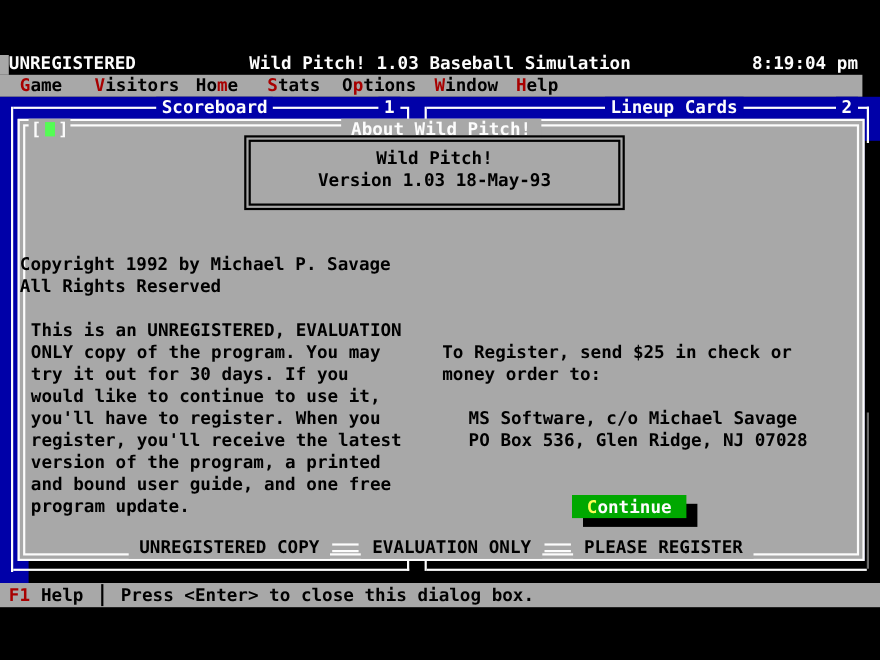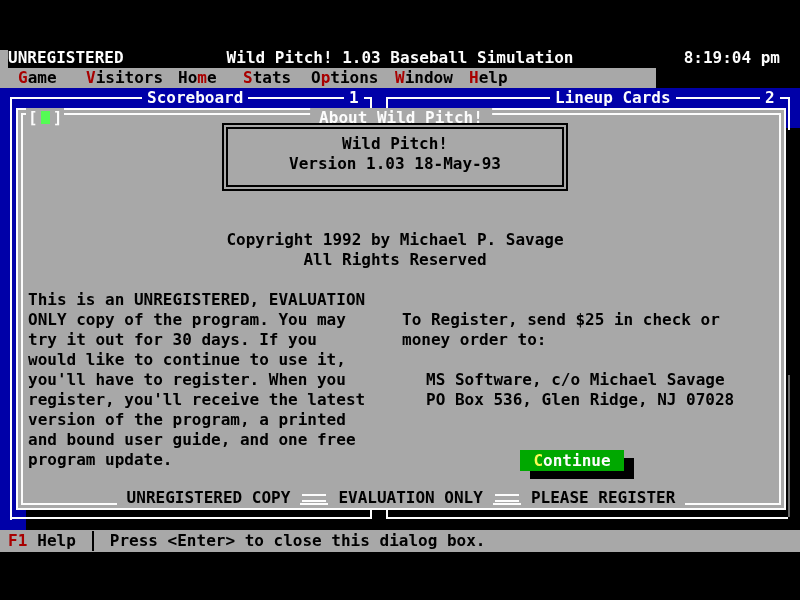--- a/index.html
+++ b/index.html
@@ -10,21 +10,21 @@
   }
   .abs{position:absolute;}
   
   #titlebar{left:0;top:48px;width:800px;height:20px;background:#000;color:#fcfcfc;line-height:20px;}
   #titlebar .tb-left{position:absolute;left:8px;}
   #titlebar .tb-center{position:absolute;left:50%;transform:translateX(-50%);white-space:nowrap;}
   #titlebar .tb-right{position:absolute;right:20px;}
   
   #edge-artifact{left:0;top:50px;width:8px;height:18px;background:#a8a8a8;}
   
-  #menubar{left:0;top:68px;width:656px;height:20px;background:#a8a8a8;line-height:20px;}
+  #menubar{left:0;top:68px;width:784px;height:20px;background:#a8a8a8;line-height:20px;}
   .mi{position:absolute;top:0;cursor:default;white-space:pre;}
   .hot{color:#a80000;}
   
   #desktop{left:0;top:88px;width:800px;height:442px;background:#0000a8;}
   .wline{position:absolute;background:#fcfcfc;z-index:3;}
   .wline-dim{position:absolute;background:#6a6a6a;z-index:3;}
   .shadow{position:absolute;background:#000;z-index:2;}
   .wtitle{position:absolute;top:88px;height:20px;line-height:20px;background:#0000a8;color:#fcfcfc;
           padding:0 5px;z-index:3;white-space:nowrap;}
   
@@ -34,21 +34,21 @@
   #dlg-close{left:8px;top:-2px;height:20px;line-height:20px;background:#a8a8a8;color:#fcfcfc;
              padding:0 2px;z-index:5;cursor:pointer;}
   #dlg-close .blk{display:inline-block;width:9px;height:13px;background:#54fc54;margin:0 3px;vertical-align:-1px;}
   #dlg-title{left:50%;transform:translateX(-50%);top:-2px;height:20px;line-height:20px;
              background:#a8a8a8;color:#fcfcfc;padding:0 9px;z-index:5;white-space:nowrap;}
   #aboutbox{left:204px;top:13px;width:346px;height:68px;border:2px solid #000;box-sizing:border-box;
             text-align:center;z-index:5;}
   #aboutbox::before{content:"";position:absolute;inset:2px;border:2px solid #000;pointer-events:none;}
   #aboutbox .bx{line-height:20px;}
   #aboutbox .bx:first-child{margin-top:9px;}
-  #copyright{left:0;right:12px;top:120px;text-align:center;line-height:20px;z-index:5;}
+  #copyright{left:0;right:12px;top:120px;line-height:20px;z-index:5;}
   #bodyleft{left:10px;top:180px;white-space:pre;line-height:20px;z-index:5;}
   #reg-intro{left:384px;top:200px;white-space:pre;line-height:20px;z-index:5;}
   #reg-address{left:408px;top:260px;white-space:pre;line-height:20px;z-index:5;}
   #continue-btn{left:502px;top:340px;width:104px;height:21px;background:#00a800;color:#fcfcfc;
                 text-align:center;line-height:21px;box-shadow:10px 8px 0 #000;z-index:5;cursor:pointer;}
   #continue-btn .bhot{color:#fcfc54;}
   #dlg-footer{left:0;right:0;bottom:0;height:20px;display:flex;justify-content:center;
               align-items:center;z-index:5;}
   .ftxt{background:#a8a8a8;color:#000;padding:0 10px;line-height:20px;white-space:nowrap;}
   .fsep{width:24px;height:8px;border-top:2px solid #fcfcfc;border-bottom:2px solid #fcfcfc;

